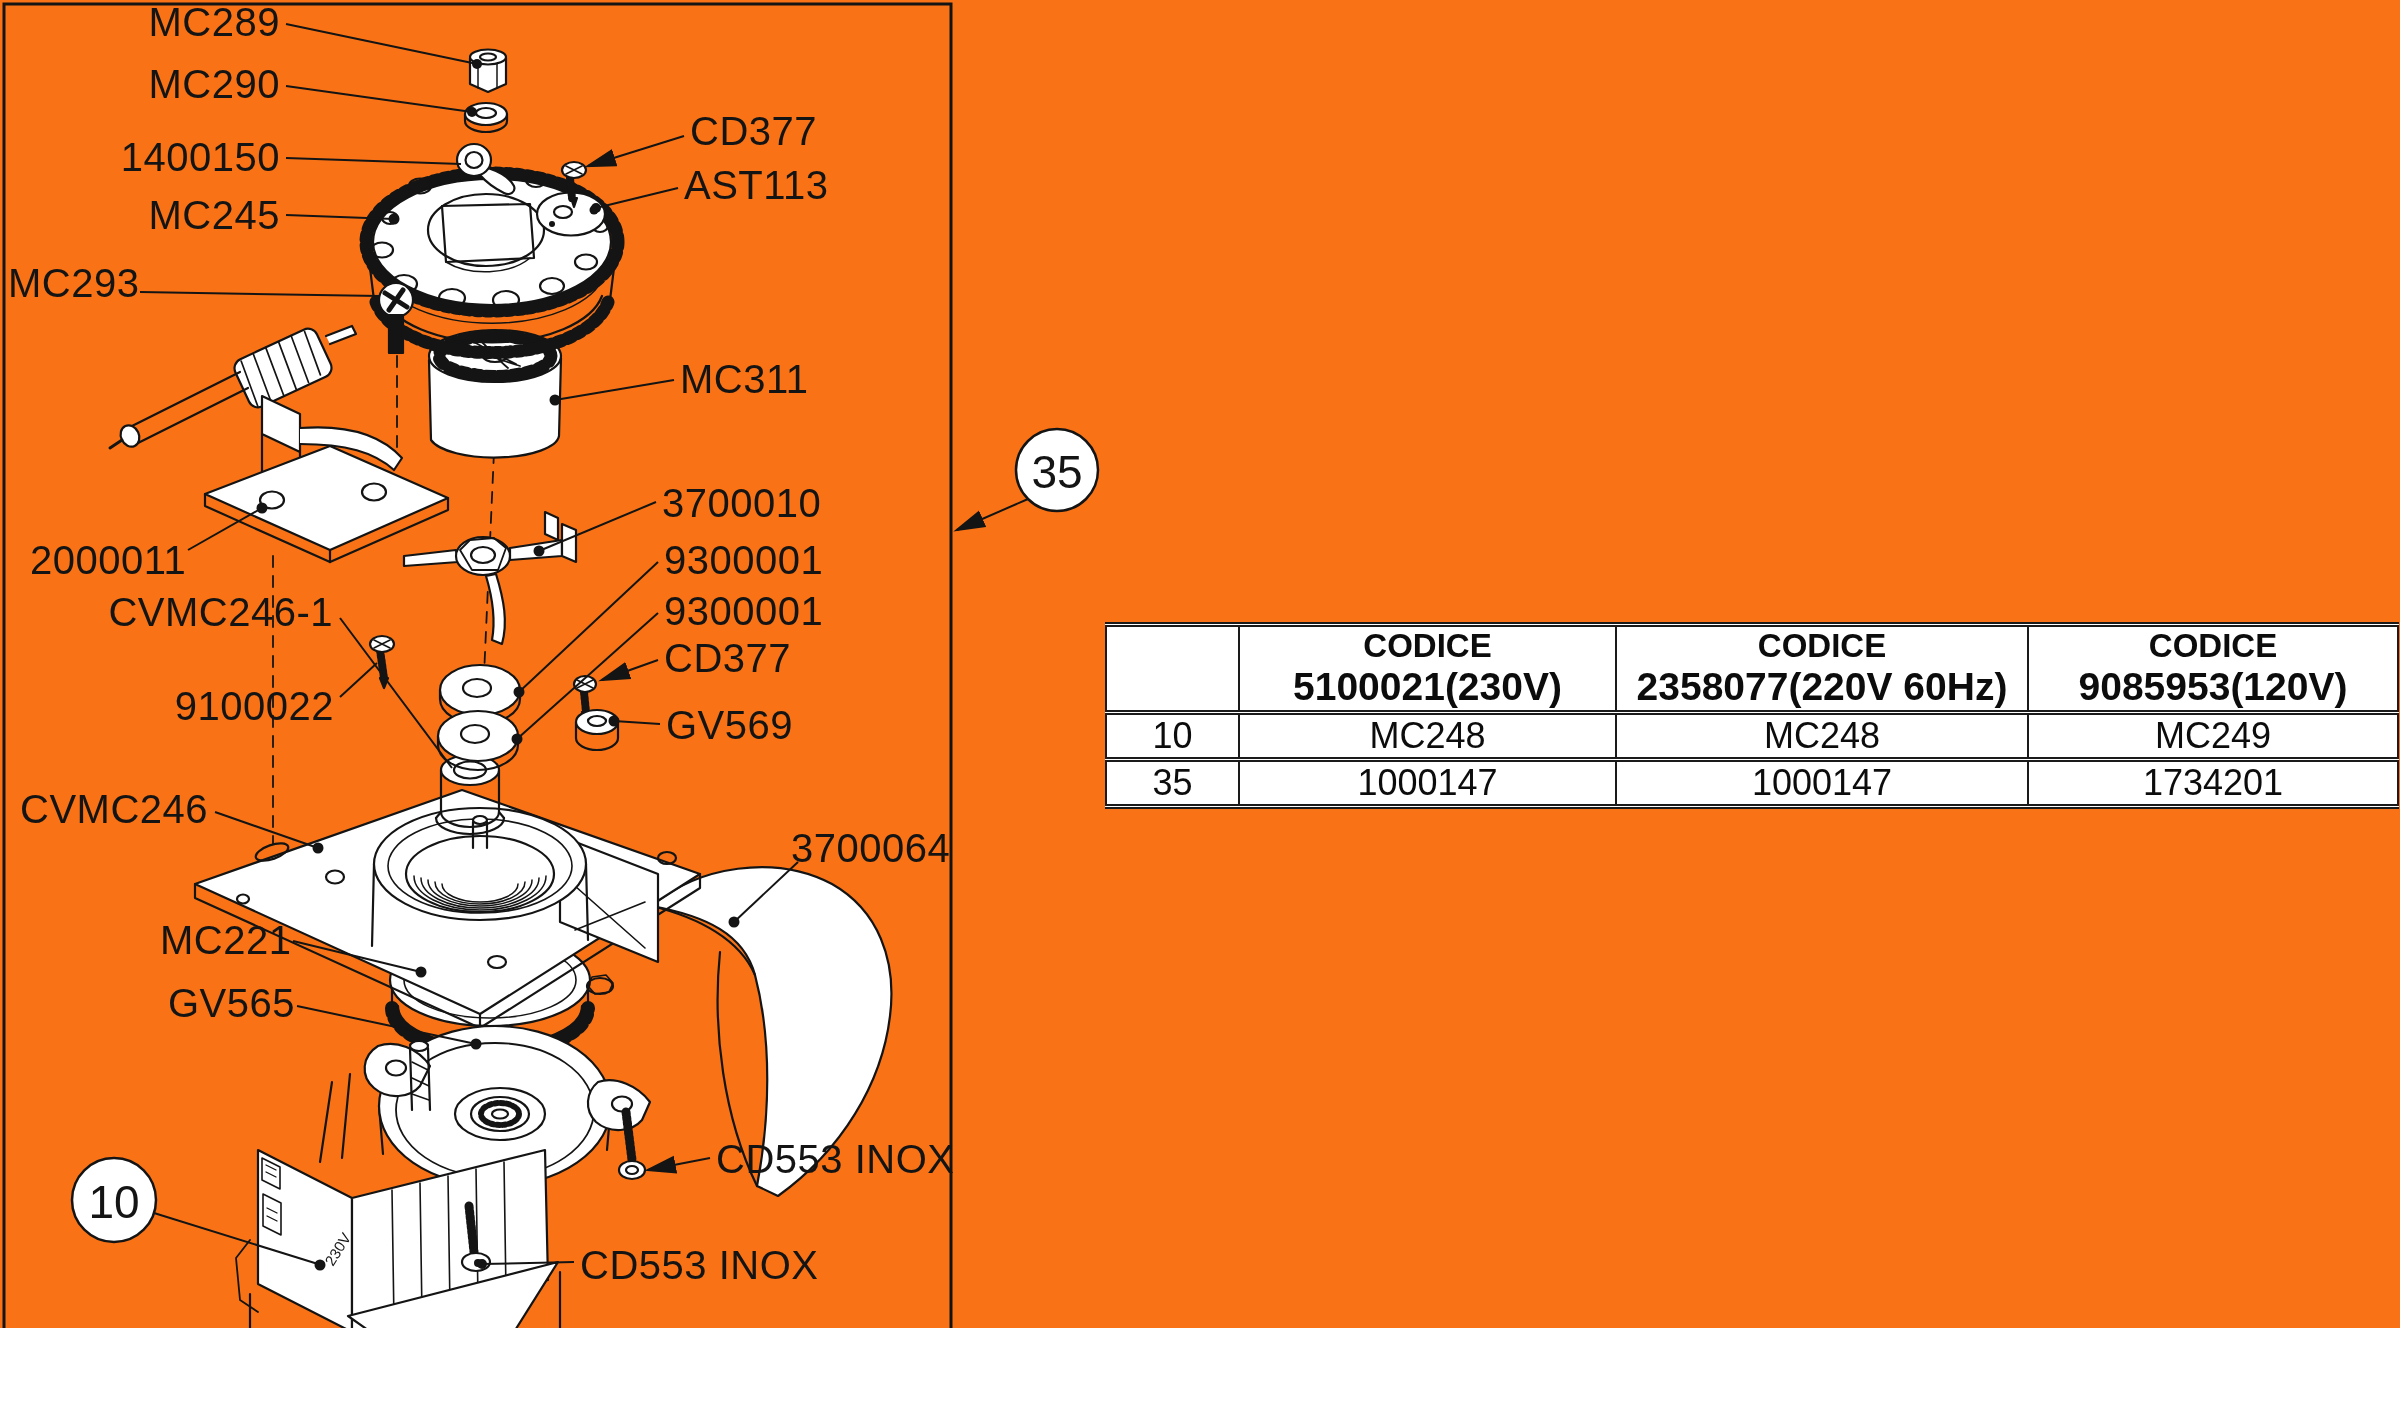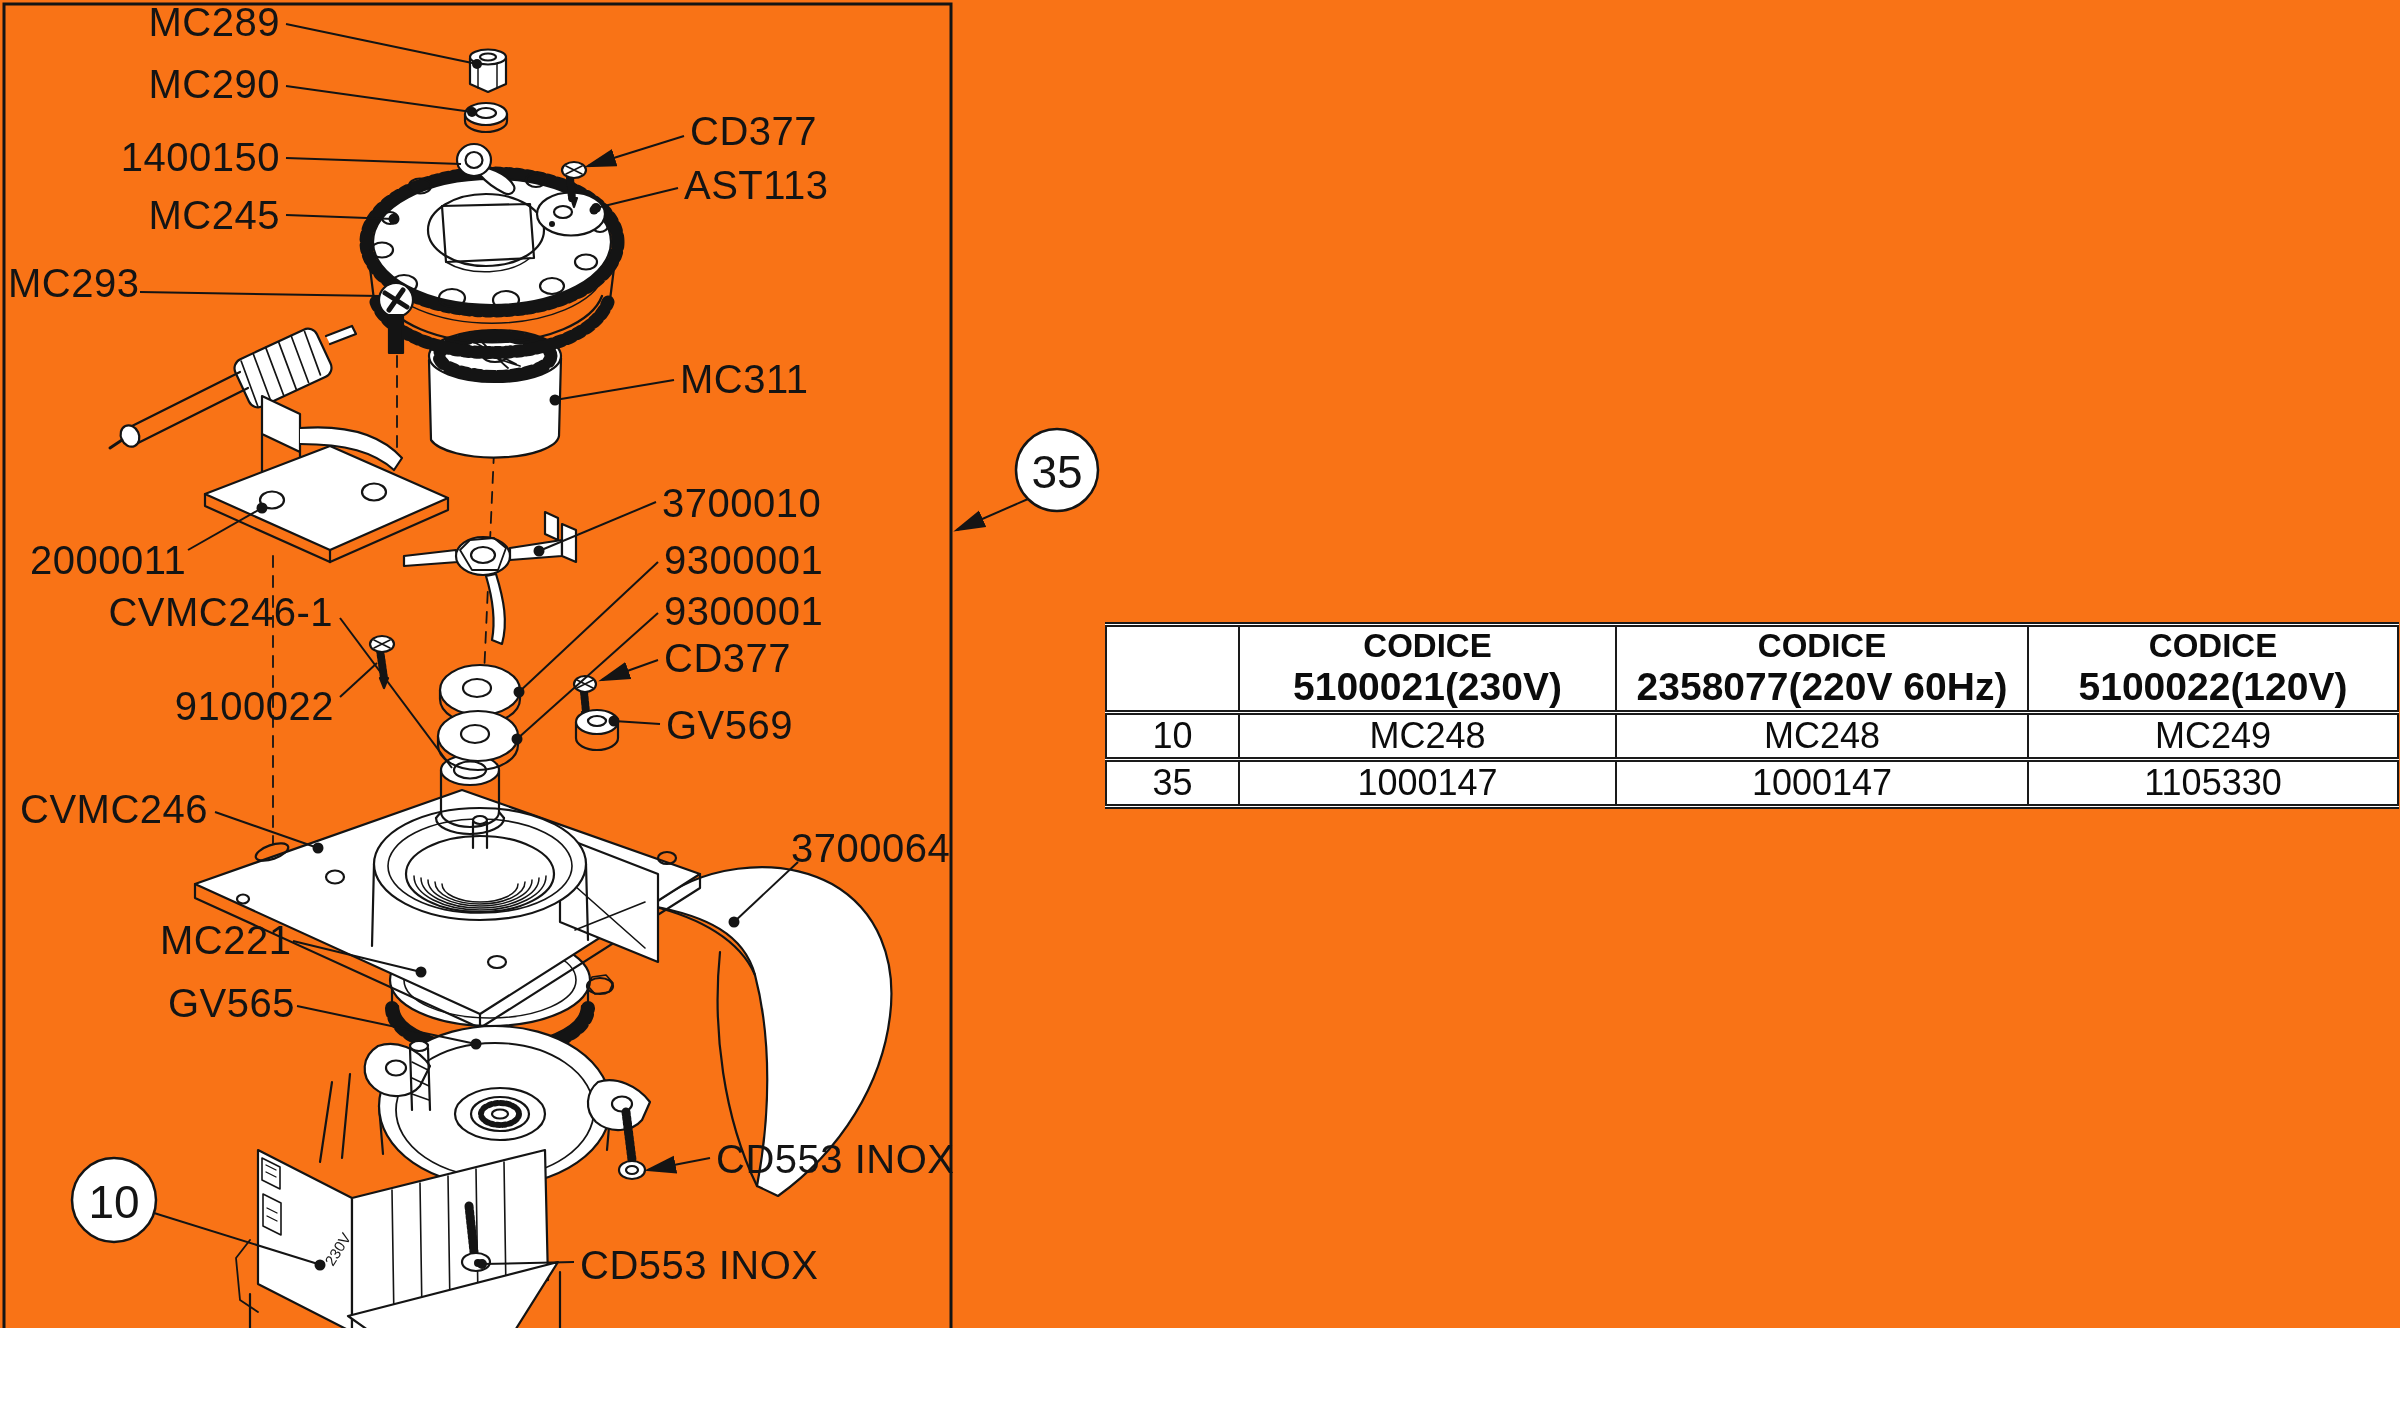--- a/index.html
+++ b/index.html
@@ -385,33 +385,33 @@
       <th>
         <div class="hdr1">CODICE</div>
         <div class="hdr2">5100021(230V)</div>
       </th>
       <th>
         <div class="hdr1">CODICE</div>
         <div class="hdr2">2358077(220V 60Hz)</div>
       </th>
       <th>
         <div class="hdr1">CODICE</div>
-        <div class="hdr2">5100022(120V)</div>
+        <div class="hdr2">9085953(120V)</div>
       </th>
     </tr>
   </thead>
   <tbody>
     <tr>
       <td>10</td>
       <td>MC248</td>
       <td>MC248</td>
       <td>MC249</td>
     </tr>
     <tr>
       <td>35</td>
       <td>1000147</td>
       <td>1000147</td>
-      <td>1105330</td>
+      <td>1734201</td>
     </tr>
   </tbody>
 </table>
 
 </div>
 
 </body></html>

